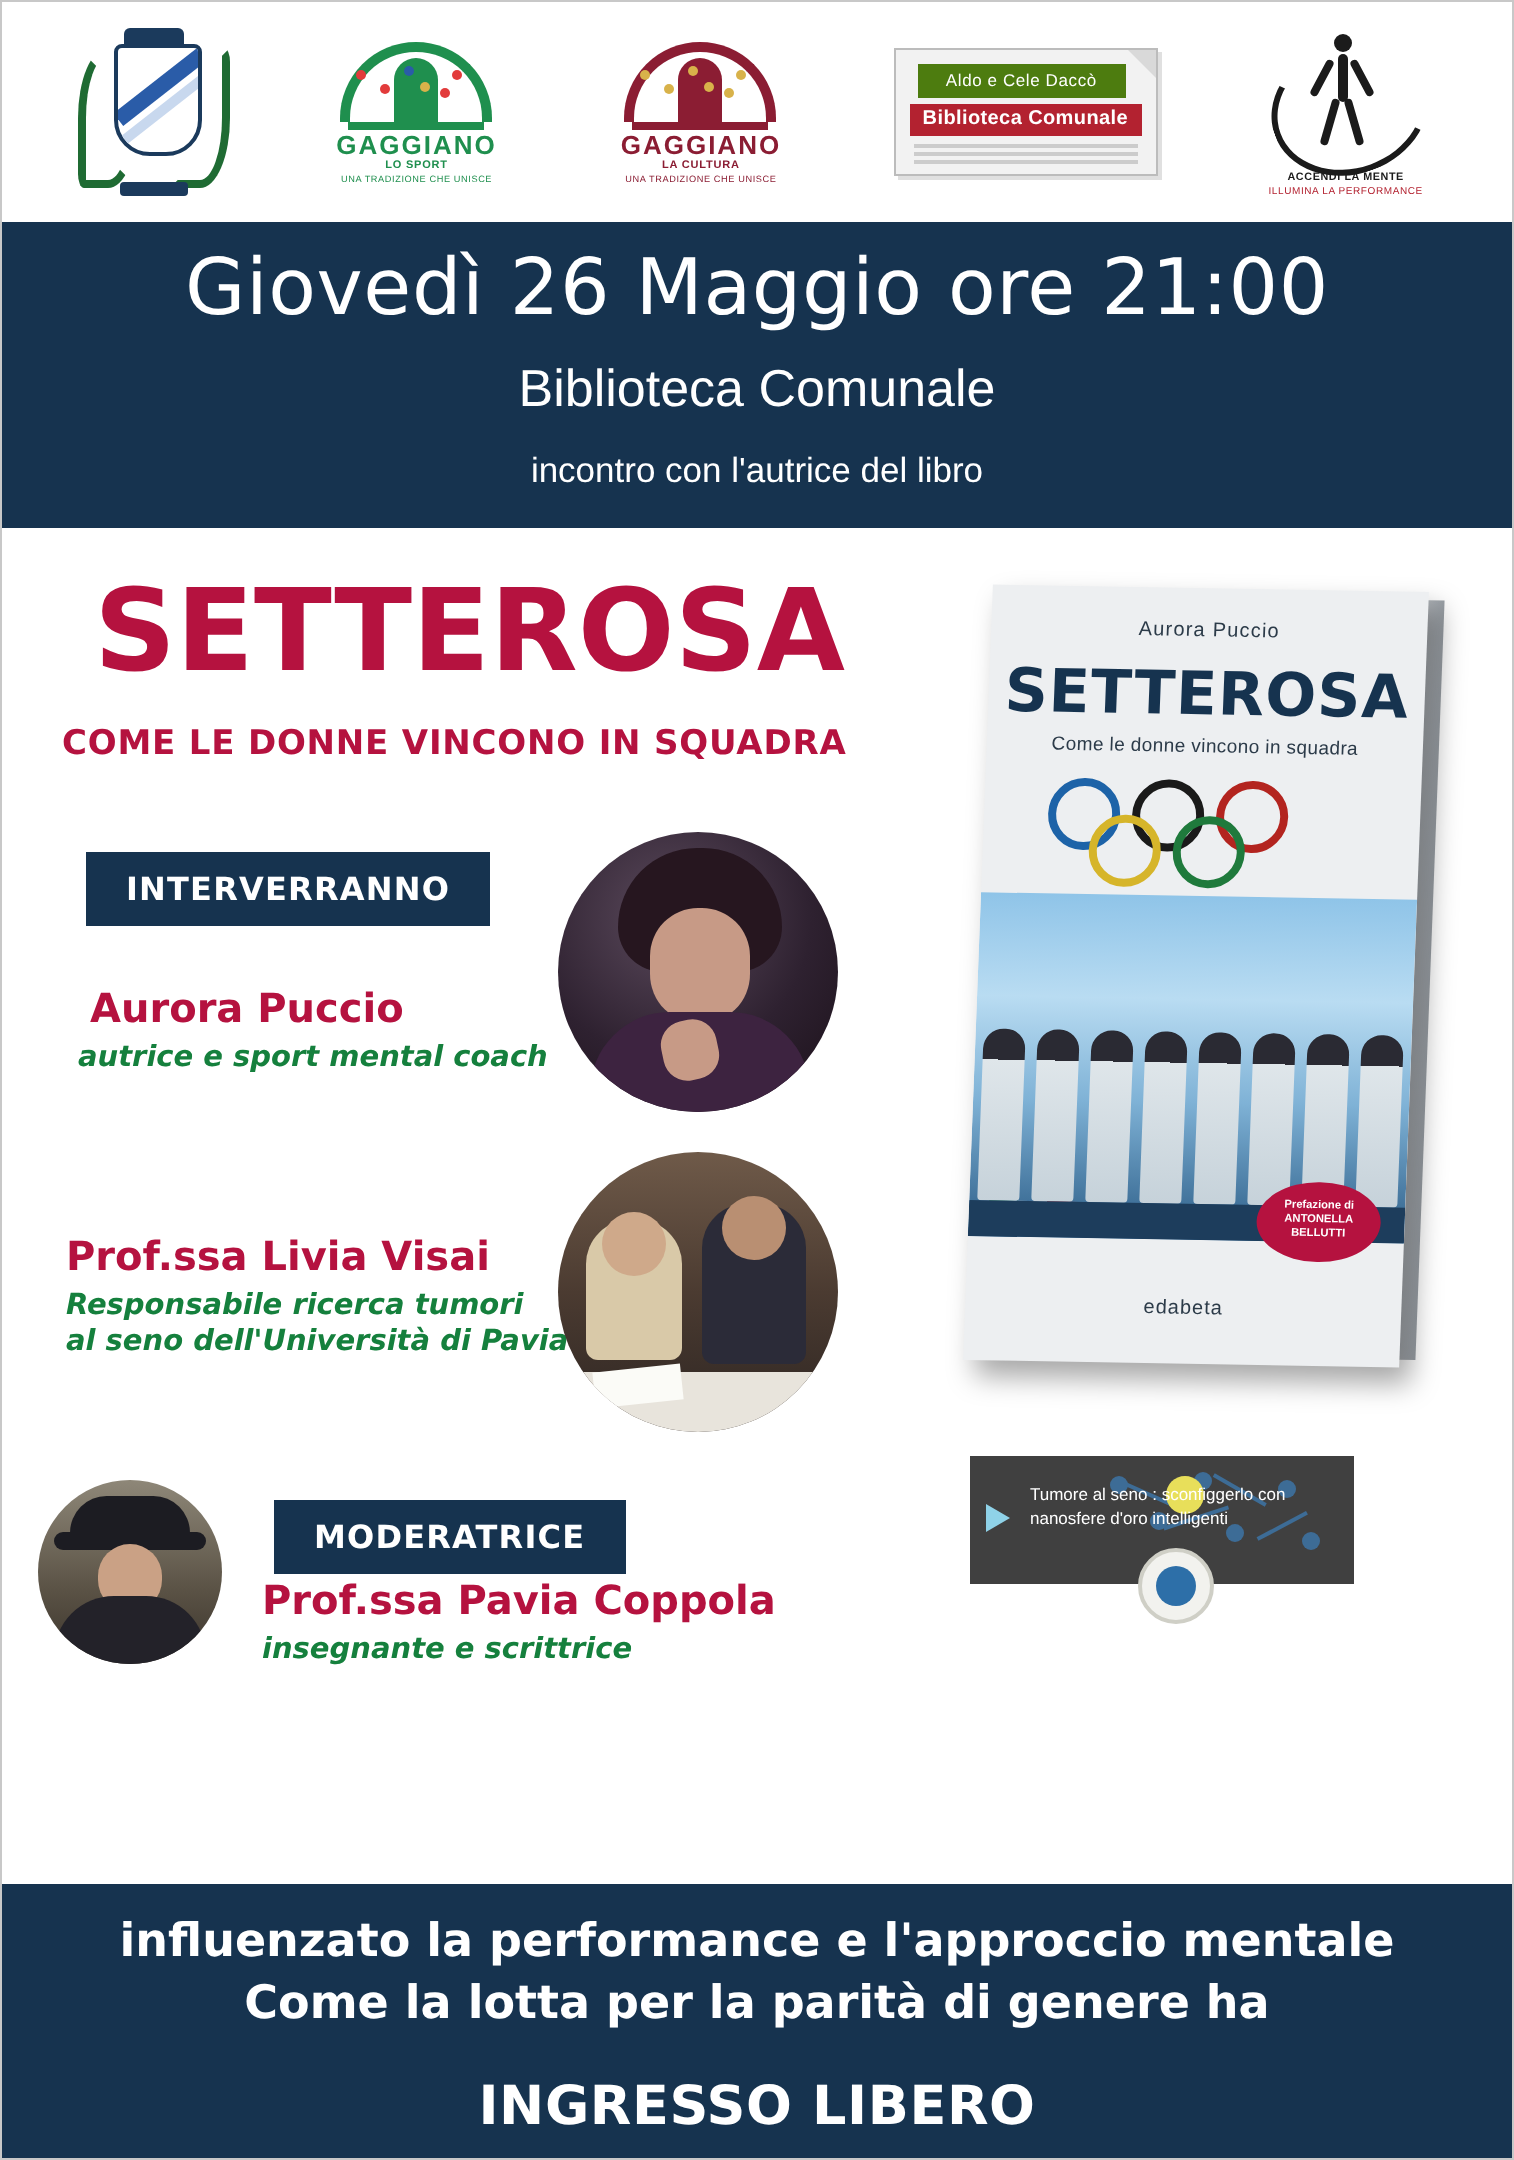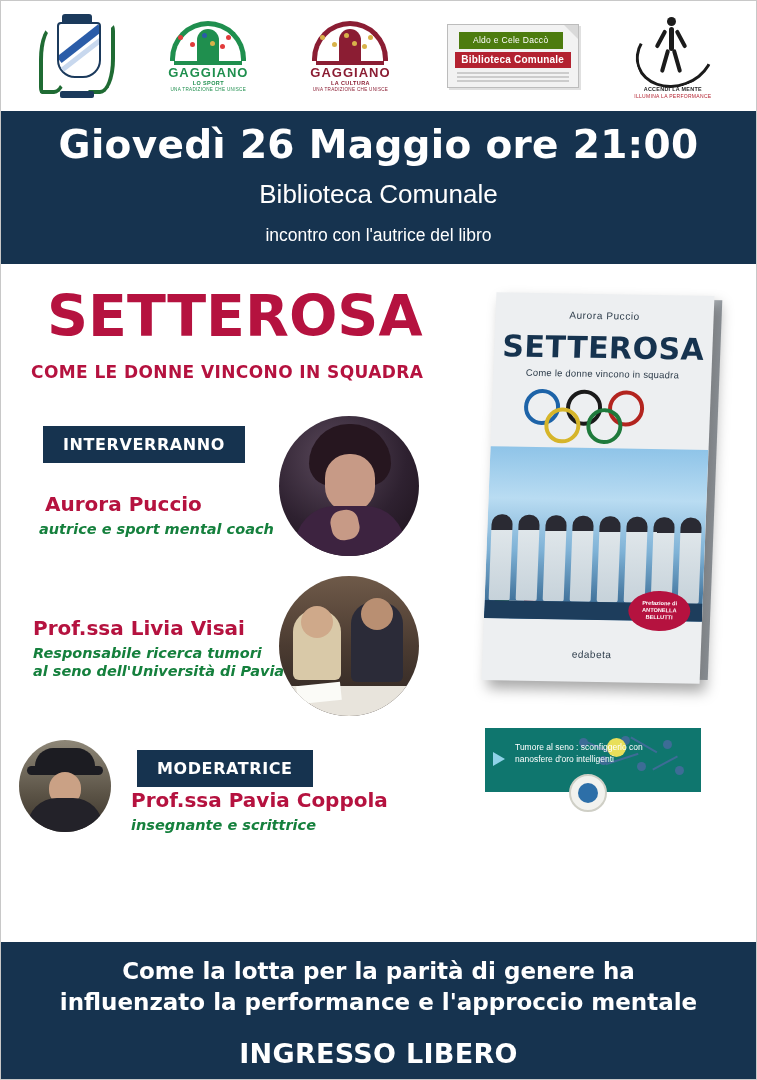--- a/index.html
+++ b/index.html
@@ -285,21 +285,21 @@
   .header {
     background: #16334f;
     color: #ffffff;
     text-align: center;
     padding: 14px 10px 18px;
     box-sizing: border-box;
     flex: 0 0 auto;
   }
   .header .date {
     font-family: "DejaVu Sans", sans-serif;
-    font-weight: bold;
+    font-weight: normal;
     font-size: 39px;
     letter-spacing: .3px;
     line-height: 1.05;
     margin-bottom: 12px;
   }
   .header .venue {
     font-size: 26px;
     line-height: 1.28;
     font-weight: normal;
   }
@@ -610,23 +610,23 @@
     font-size: 10px;
     color: #2c3b49;
     letter-spacing: .5px;
   }
 
   
   .banner {
     position: absolute;
     left: 484px;
     top: 464px;
-    width: 216px;
+    width: 192px;
     height: 64px;
-    background: #0f766e;
+    background: #404040;
     overflow: hidden;
   }
   .banner .mol {
     position: absolute;
     right: 4px; top: 4px;
     width: 120px; height: 56px;
   }
   .banner .mol i {
     position: absolute;
     width: 9px; height: 9px;
@@ -893,18 +893,18 @@
       <div class="arrow"></div>
       <div class="btxt">Tumore al seno : sconfiggerlo con nanosfere d'oro intelligenti</div>
     </div>
     <div class="seal">
       <div class="inner"></div>
     </div>
 
   </div>
 
   <div class="footer">
+    <div class="claim">influenzato la performance e l'approccio mentale</div>
     <div class="claim">Come la lotta per la parità di genere ha</div>
-    <div class="claim">influenzato la performance e l'approccio mentale</div>
     <div class="free">INGRESSO LIBERO</div>
   </div>
 
 </div>
 
 </body></html>

